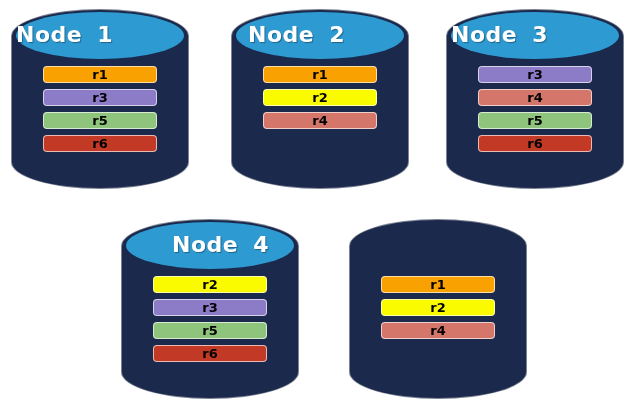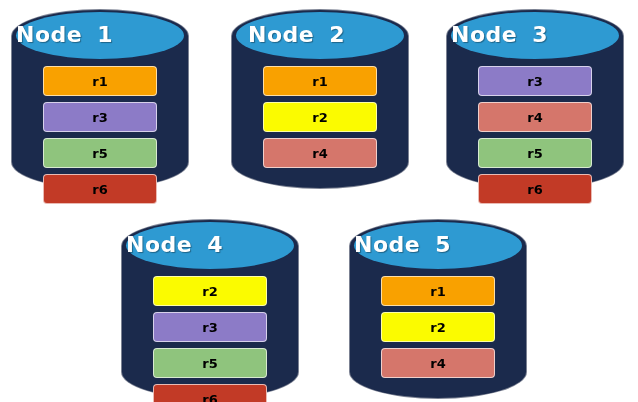--- a/index.html
+++ b/index.html
@@ -57,21 +57,21 @@
     top: 56px;
     left: 0;
     right: 0;
     display: flex;
     flex-direction: column;
     align-items: center;
     gap: 6px;
   }
   .bar {
     width: 114px;
-    height: 30px;
+    height: 17px;
     box-sizing: border-box;
     border: 1px solid rgba(255,255,255,0.65);
     border-radius: 4px;
     display: flex;
     align-items: center;
     justify-content: center;
     color: #000000;
     font-size: 13px;
     font-weight: bold;
     line-height: 1;
@@ -116,35 +116,32 @@
       <div class="bar" style="background: rgb(140, 123, 199); color: rgb(0, 0, 0);">r3</div>
       <div class="bar" style="background: rgb(213, 118, 107); color: rgb(0, 0, 0);">r4</div>
       <div class="bar" style="background: rgb(143, 196, 125); color: rgb(0, 0, 0);">r5</div>
       <div class="bar" style="background: rgb(194, 58, 38); color: rgb(0, 0, 0);">r6</div>
     </div>
   </div>
 
   <div class="cylinder n3">
     <div class="cyl-body" style="background: rgb(27, 42, 76);"></div>
     <div class="cyl-top" style="background: rgb(46, 154, 210);">
-      <div class="cyl-title" style="color: rgb(255, 255, 255);">Node 4</div>
+      <div class="cyl-title" style="color: rgb(255, 255, 255); margin-left: 46px;">Node 4</div>
     </div>
     <div class="bars">
       <div class="bar" style="background: rgb(251, 251, 0); color: rgb(0, 0, 0);">r2</div>
       <div class="bar" style="background: rgb(140, 123, 199); color: rgb(0, 0, 0);">r3</div>
       <div class="bar" style="background: rgb(143, 196, 125); color: rgb(0, 0, 0);">r5</div>
       <div class="bar" style="background: rgb(194, 58, 38); color: rgb(0, 0, 0);">r6</div>
     </div>
   </div>
 
   <div class="cylinder n4">
     <div class="cyl-body" style="background: rgb(27, 42, 76);"></div>
-    <div class="cyl-top" style="background: rgb(46, 154, 210);">
-      <div class="cyl-title" style="color: rgb(255, 255, 255);">Node 5</div>
-    </div>
     <div class="bars">
       <div class="bar" style="background: rgb(249, 161, 0); color: rgb(0, 0, 0);">r1</div>
       <div class="bar" style="background: rgb(251, 251, 0); color: rgb(0, 0, 0);">r2</div>
       <div class="bar" style="background: rgb(213, 118, 107); color: rgb(0, 0, 0);">r4</div>
     </div>
   </div>
 
 </div>
 
 </body></html>

